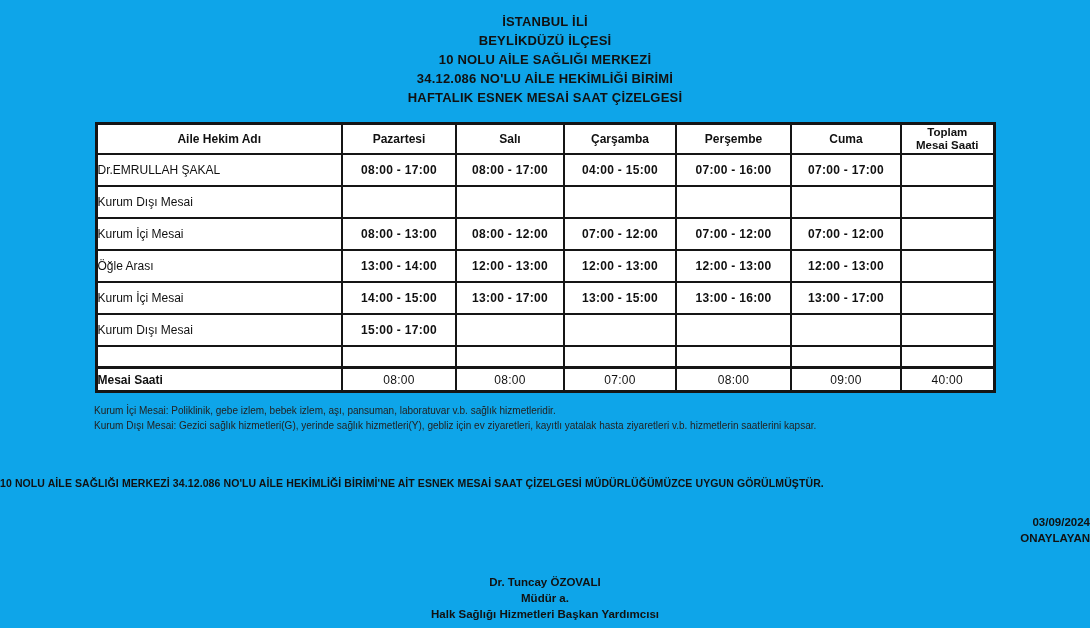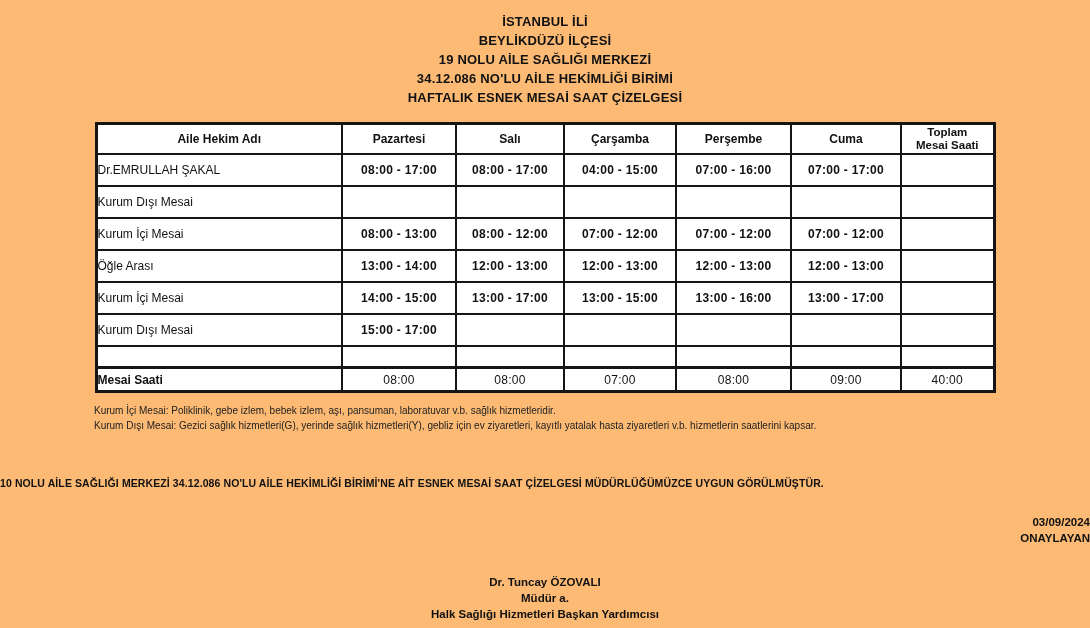--- a/index.html
+++ b/index.html
@@ -2,21 +2,21 @@
 <html lang="tr"><head>
 <meta charset="utf-8">
 <style>
   html,body{margin:0;padding:0;background:#ffffff;}
   body{
     width:1090px;height:628px;
     font-family:"Liberation Sans","DejaVu Sans",sans-serif;
     color:#111;
     -webkit-font-smoothing:antialiased;
   }
-  .page{position:relative;width:1090px;height:628px;overflow:hidden;background:#fdba74;}
+  .page{position:relative;width:1090px;height:628px;overflow:hidden;background:#0ea5e9;}
 
   
   .title-block{padding-top:12px;text-align:center;}
   .title-line{font-weight:bold;font-size:13px;line-height:19px;letter-spacing:.2px;}
 
   
   table.schedule{
     border-collapse:collapse;
     table-layout:fixed;
     width:898px;
@@ -66,21 +66,21 @@
   .signer-block{margin-top:28px;text-align:center;font-weight:bold;font-size:11.5px;line-height:16px;}
 </style>
 </head>
 <body>
 
 <div class="page">
 
   <div class="title-block">
     <div class="title-line">İSTANBUL İLİ</div>
     <div class="title-line">BEYLİKDÜZÜ İLÇESİ</div>
-    <div class="title-line">19 NOLU AİLE SAĞLIĞI MERKEZİ</div>
+    <div class="title-line">10 NOLU AİLE SAĞLIĞI MERKEZİ</div>
     <div class="title-line">34.12.086 NO'LU AİLE HEKİMLİĞİ BİRİMİ</div>
     <div class="title-line">HAFTALIK ESNEK MESAİ SAAT ÇİZELGESİ</div>
   </div>
 
   <table class="schedule">
     <colgroup>
       <col class="c-name">
         <col class="c-mon">
         <col class="c-tue">
         <col class="c-wed">

